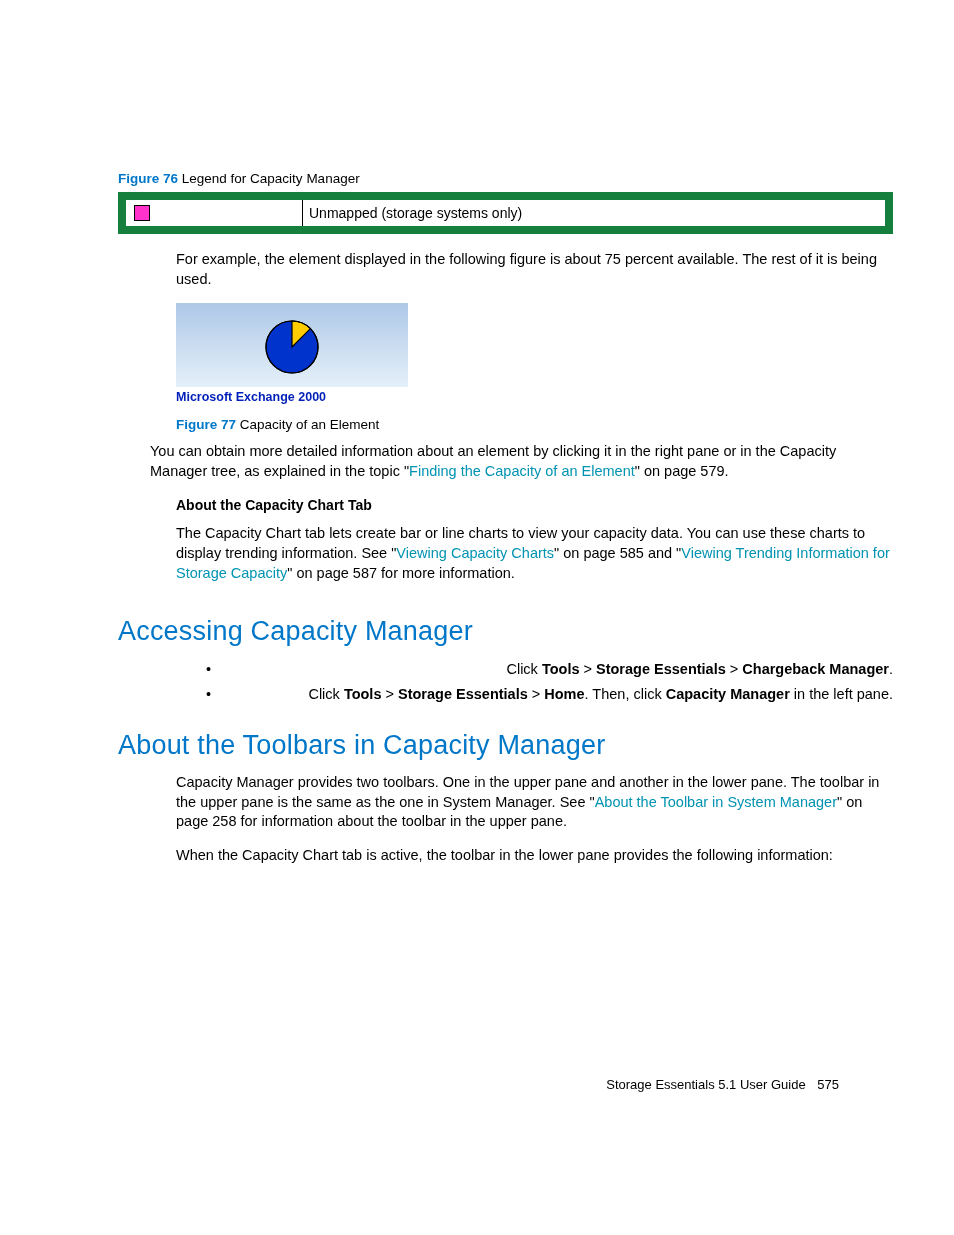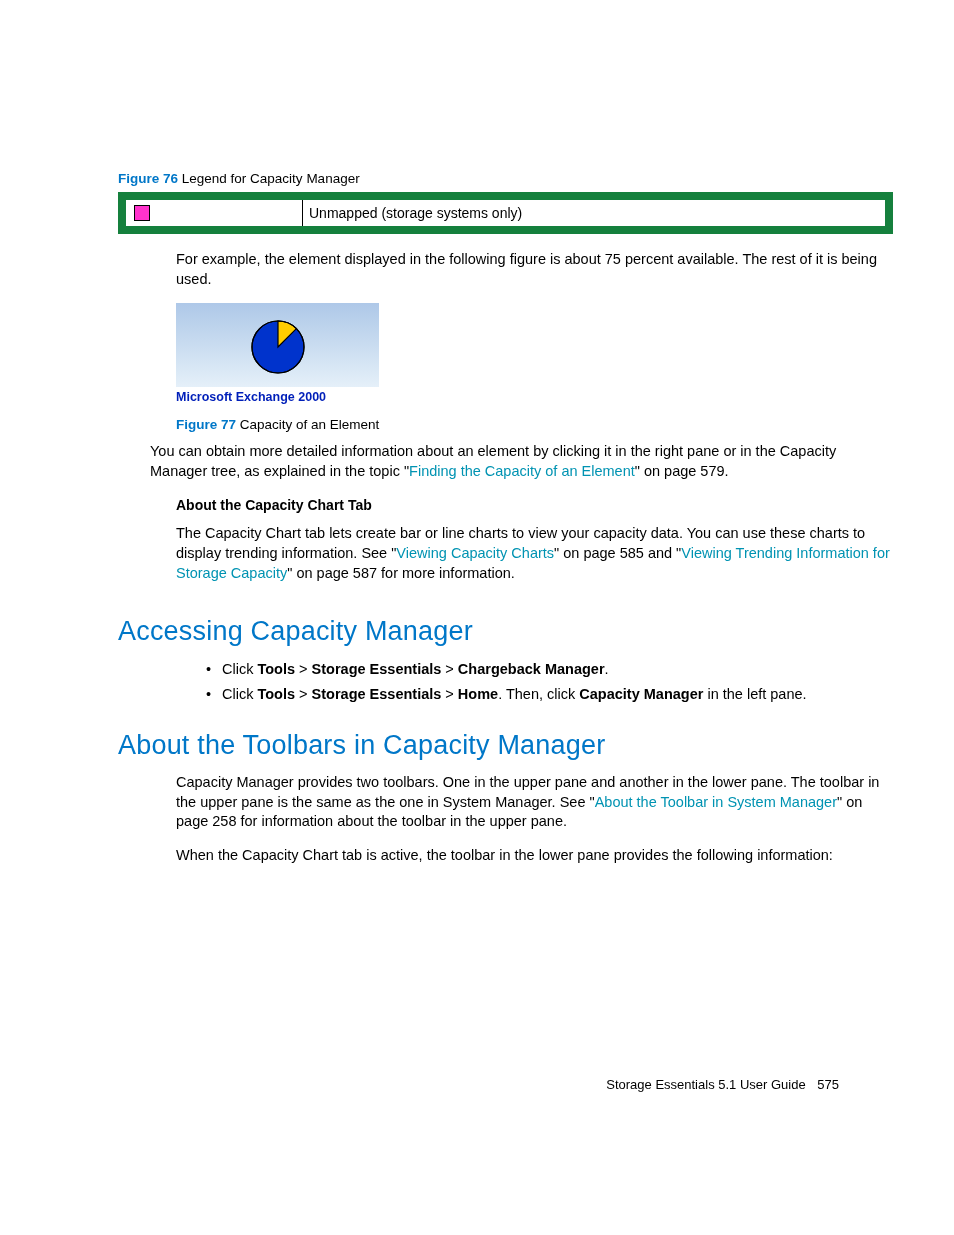--- a/index.html
+++ b/index.html
@@ -47,21 +47,21 @@
     display: flex;
     align-items: center;
     padding-left: 6px;
     font-size: 14px;
   }
   .body-p {
     margin: 0 0 14px 58px;
   }
   .capacity-image {
     margin: 6px 0 6px 58px;
-    width: 203px;
+    width: 232px;
   }
   .capacity-sky {
     width: 100%;
     height: 84px;
     background: linear-gradient(180deg, #aec8e8 0%, #c9dcf0 50%, #e5f0f9 100%);
     display: flex;
     align-items: center;
     justify-content: center;
   }
   .capacity-label {
@@ -83,20 +83,21 @@
     font-weight: 400;
     color: #0077c8;
     font-size: 27px;
     margin: 30px 0 10px 0;
     letter-spacing: 0.2px;
   }
   ul.bullets {
     margin: 6px 0 6px 88px;
     padding: 0;
     list-style: none;
+    text-align: right;
   }
   ul.bullets li {
     position: relative;
     padding-left: 16px;
     margin: 6px 0;
   }
   ul.bullets li::before {
     content: "•";
     position: absolute;
     left: 0;

